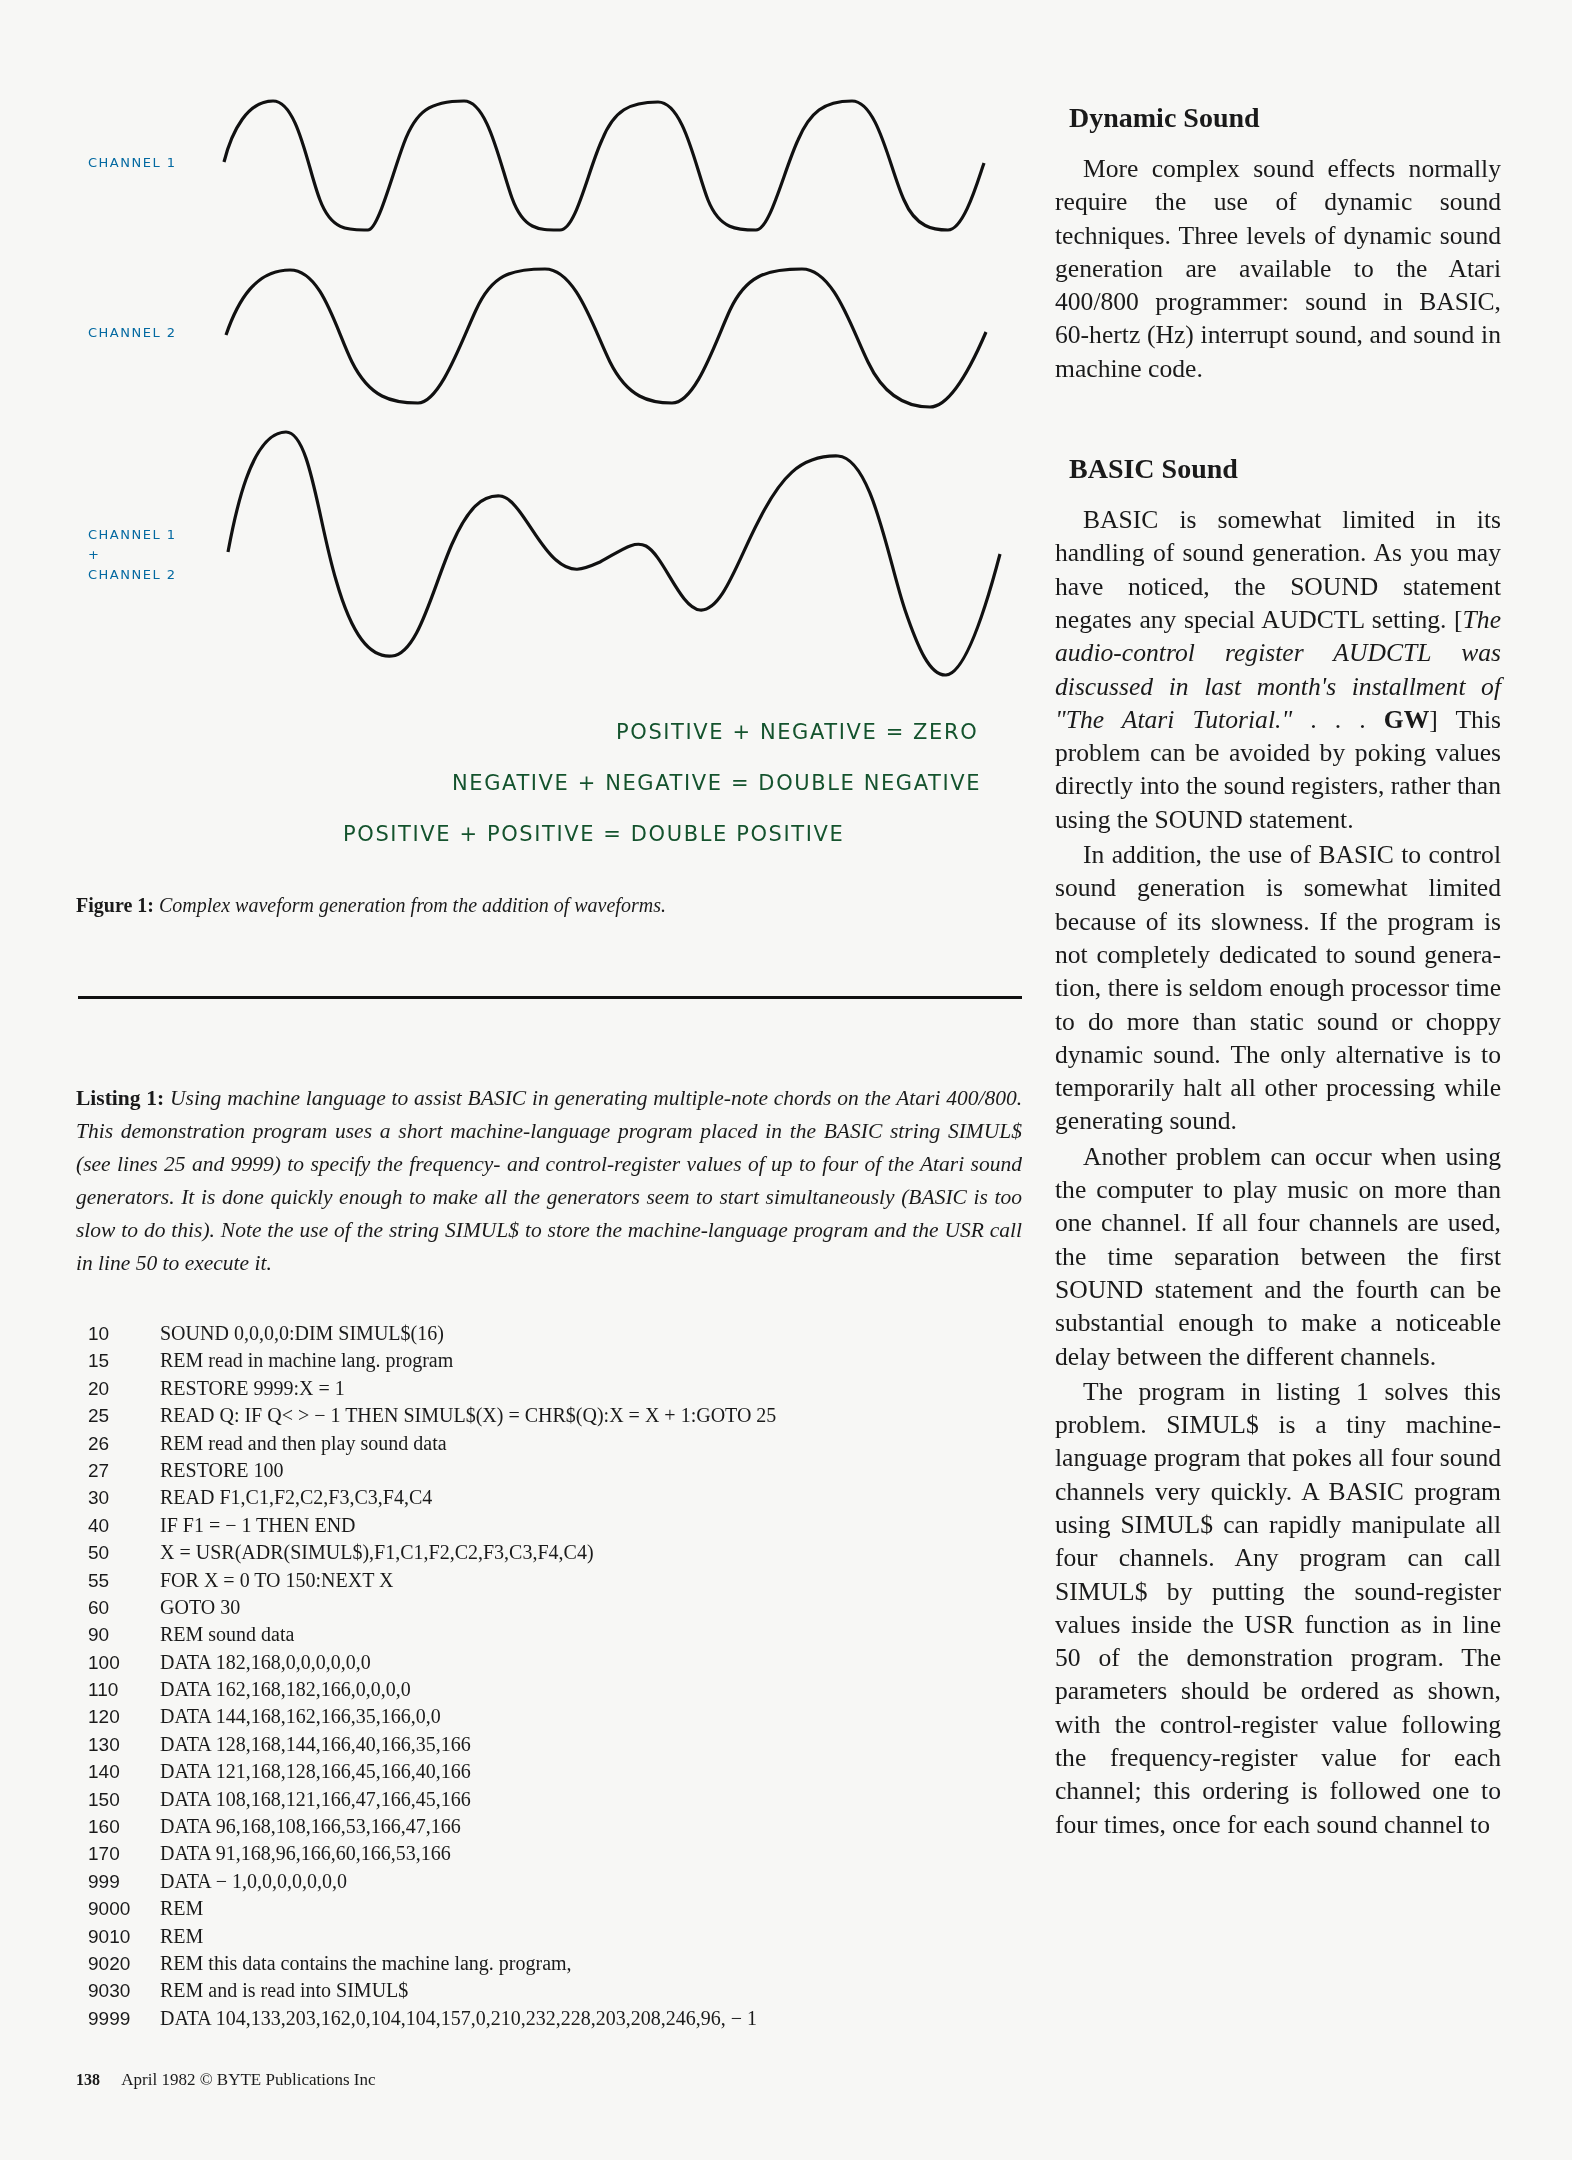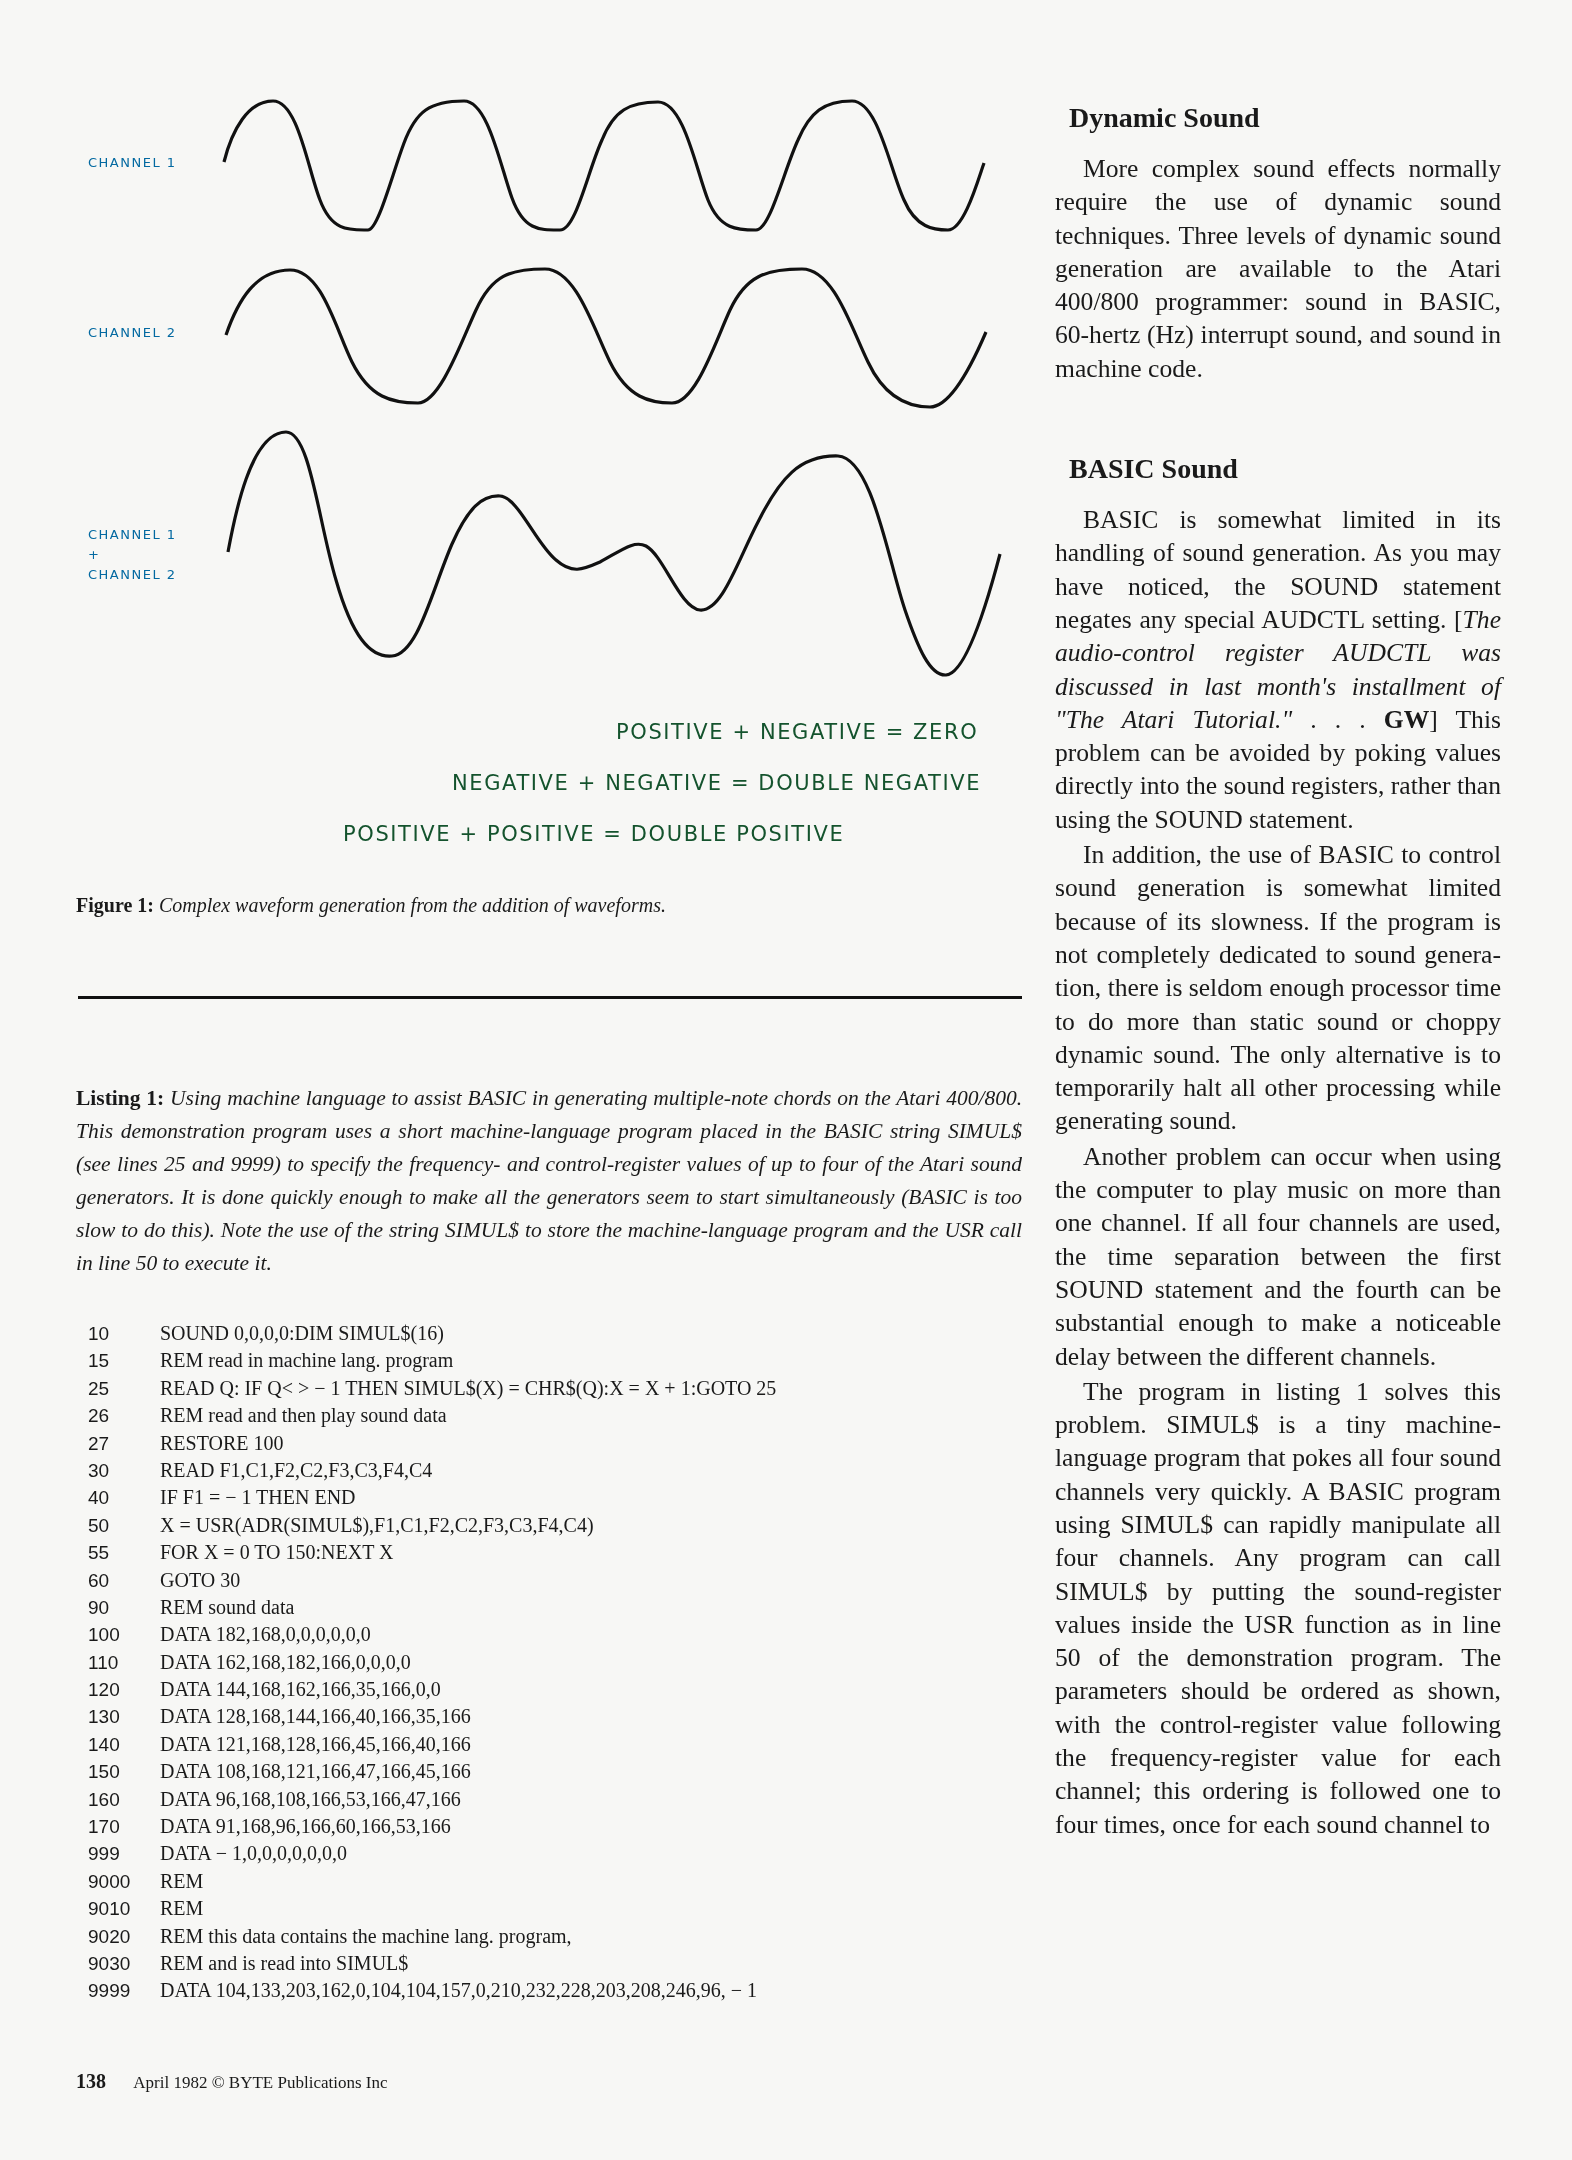--- a/index.html
+++ b/index.html
@@ -26,21 +26,21 @@
   .rule { position: absolute; left: 78px; top: 996px; width: 944px; height: 3px; background: #111; }
   .listing-caption {
     position: absolute; left: 76px; top: 1082px; width: 946px;
     font-size: 21.5px; line-height: 33px; text-align: justify;
   }
   .code { position: absolute; left: 88px; top: 1320px; width: 950px; }
   .code-row { display: flex; height: 27.4px; line-height: 27.4px; font-size: 20px; white-space: nowrap; }
   .code-num { width: 72px; flex: none; font-family: "Liberation Sans", "DejaVu Sans", sans-serif; font-size: 19px; }
   .code-text { font-family: "Liberation Serif", "DejaVu Serif", serif; }
   .footer { position: absolute; left: 76px; top: 2070px; font-size: 17px; white-space: nowrap; }
-  .footer .page-num { font-weight: bold; font-size: 20px; margin-right: 24px; }
+  .footer .page-num { font-weight: bold; font-size: 16px; margin-right: 18px; }
   .col-right { position: absolute; left: 1053px; top: 84px; width: 450px; }
   .col-right h2 { margin: 16px; font-size: 28px; font-weight: bold; line-height: 36px; }
   .col-right p {
     margin: 2px; font-size: 25.6px; line-height: 33.3px; text-align: justify;
     text-indent: 28px; hyphens: manual;
   }
   .sec-gap { height: 48px; }
   .col-right i { font-style: italic; }
   .col-right b { font-weight: bold; }
 </style>
@@ -99,20 +99,24 @@
 <div class="code" id="code-listing">
     <div class="code-row">
       <span class="code-num">10</span>
       <span class="code-text">SOUND 0,0,0,0:DIM SIMUL$(16)</span>
     </div>
     <div class="code-row">
       <span class="code-num">15</span>
       <span class="code-text">REM read in machine lang. program</span>
     </div>
     <div class="code-row">
+      <span class="code-num">20</span>
+      <span class="code-text">RESTORE 9999:X = 1</span>
+    </div>
+    <div class="code-row">
       <span class="code-num">25</span>
       <span class="code-text">READ Q: IF Q&lt; &gt; − 1 THEN SIMUL$(X) = CHR$(Q):X = X + 1:GOTO 25</span>
     </div>
     <div class="code-row">
       <span class="code-num">26</span>
       <span class="code-text">REM read and then play sound data</span>
     </div>
     <div class="code-row">
       <span class="code-num">27</span>
       <span class="code-text">RESTORE 100</span>

